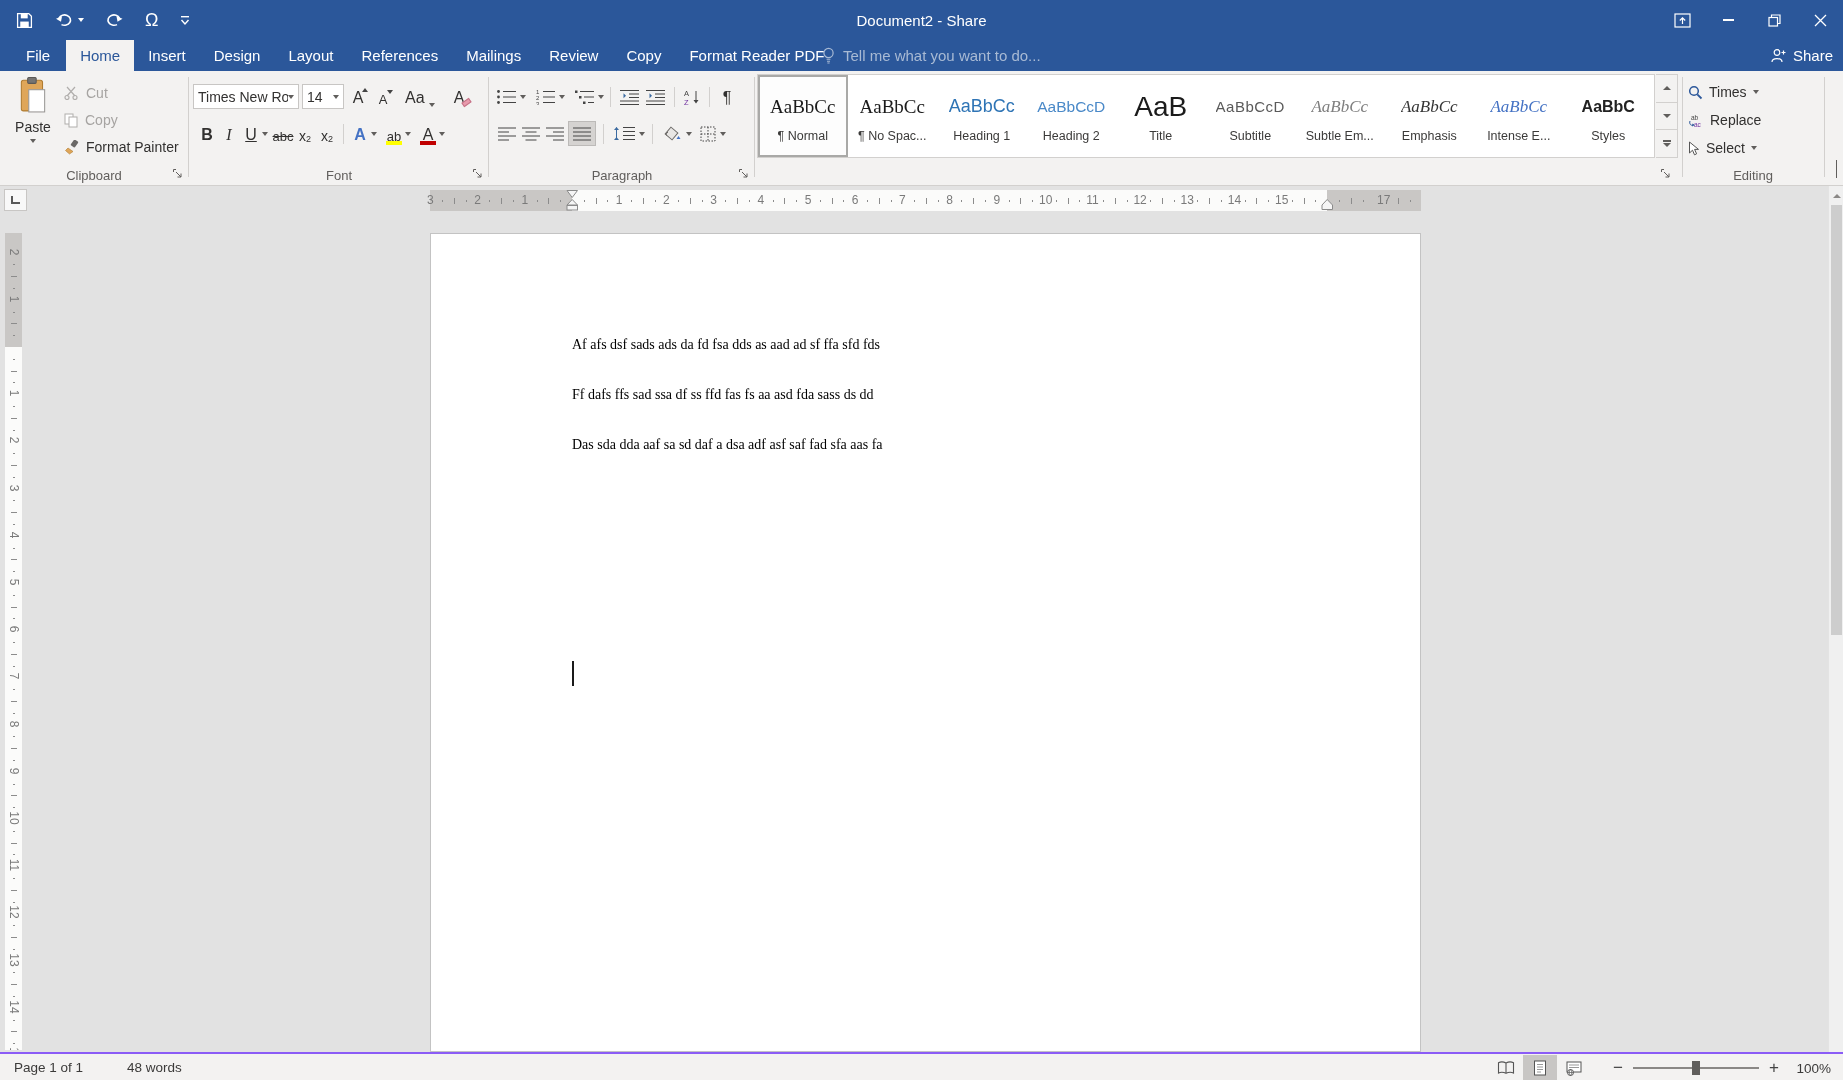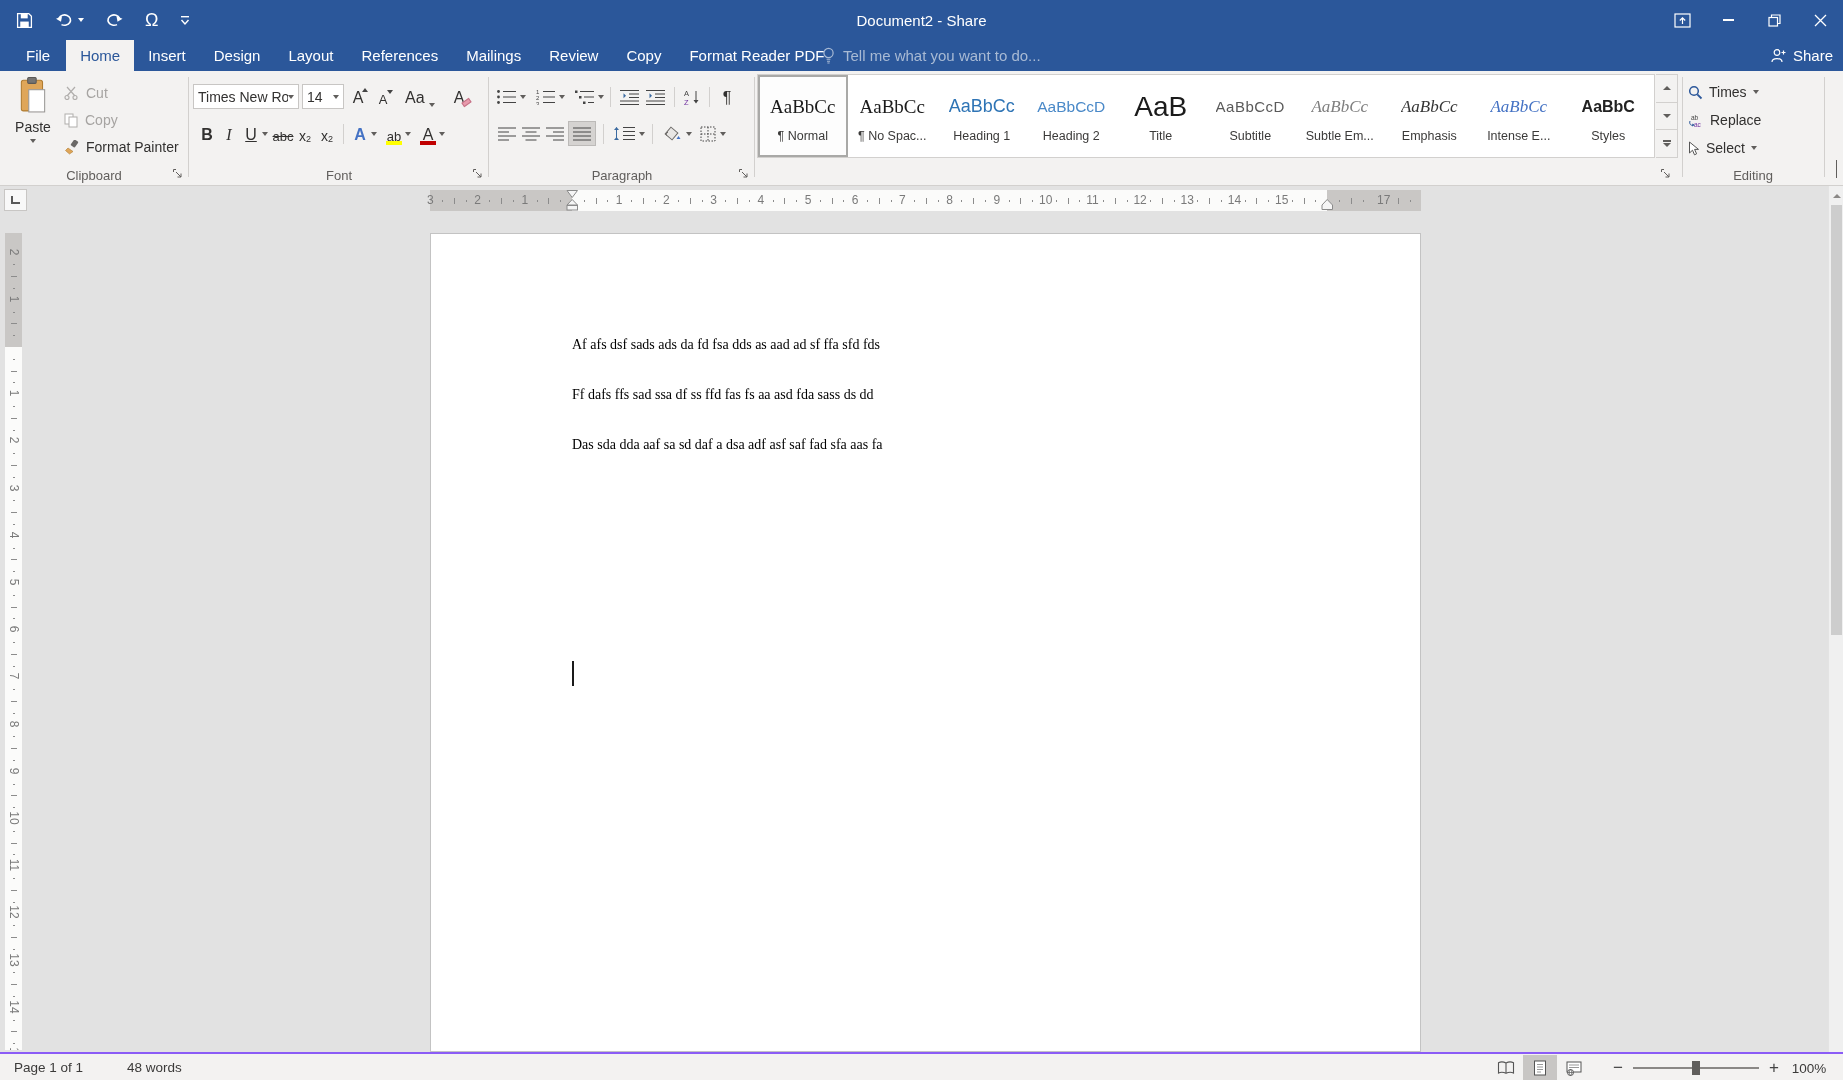--- a/index.html
+++ b/index.html
@@ -103,21 +103,21 @@
 
   
   .statusbar { position:absolute; left:0; top:1052px; width:1843px; height:28px; background:#f3f2f1; border-top:2px solid #8b5cf6; display:flex; align-items:center; font-size:13.5px; color:#3b3a39; }
   .sb-item { padding:0 10px; height:28px; display:flex; align-items:center; white-space:nowrap; }
   .sb-right { position:absolute; right:6px; top:0; height:28px; display:flex; align-items:center; }
   .viewbtn { width:34px; height:27px; display:flex; align-items:center; justify-content:center; }
   .viewbtn.sel { background:#c8c6c4; }
   .zbtn { width:26px; height:27px; display:flex; align-items:center; justify-content:center; font-size:17px; color:#444; }
   .ztrack { width:126px; height:2px; background:#8a8886; position:relative; margin:0 2px; }
   .zthumb { position:absolute; left:59px; top:-6px; width:8px; height:14px; background:#605e5c; }
-  .zlabel { width:50px; text-align:center; padding-right:6px; }
+  .zlabel { width:50px; text-align:right; padding-right:6px; }
 
   svg { display:block; }
 </style>
 </head>
 <body>
 
 <div id="app">
 
   <div class="titlebar">
     <div class="qat">

